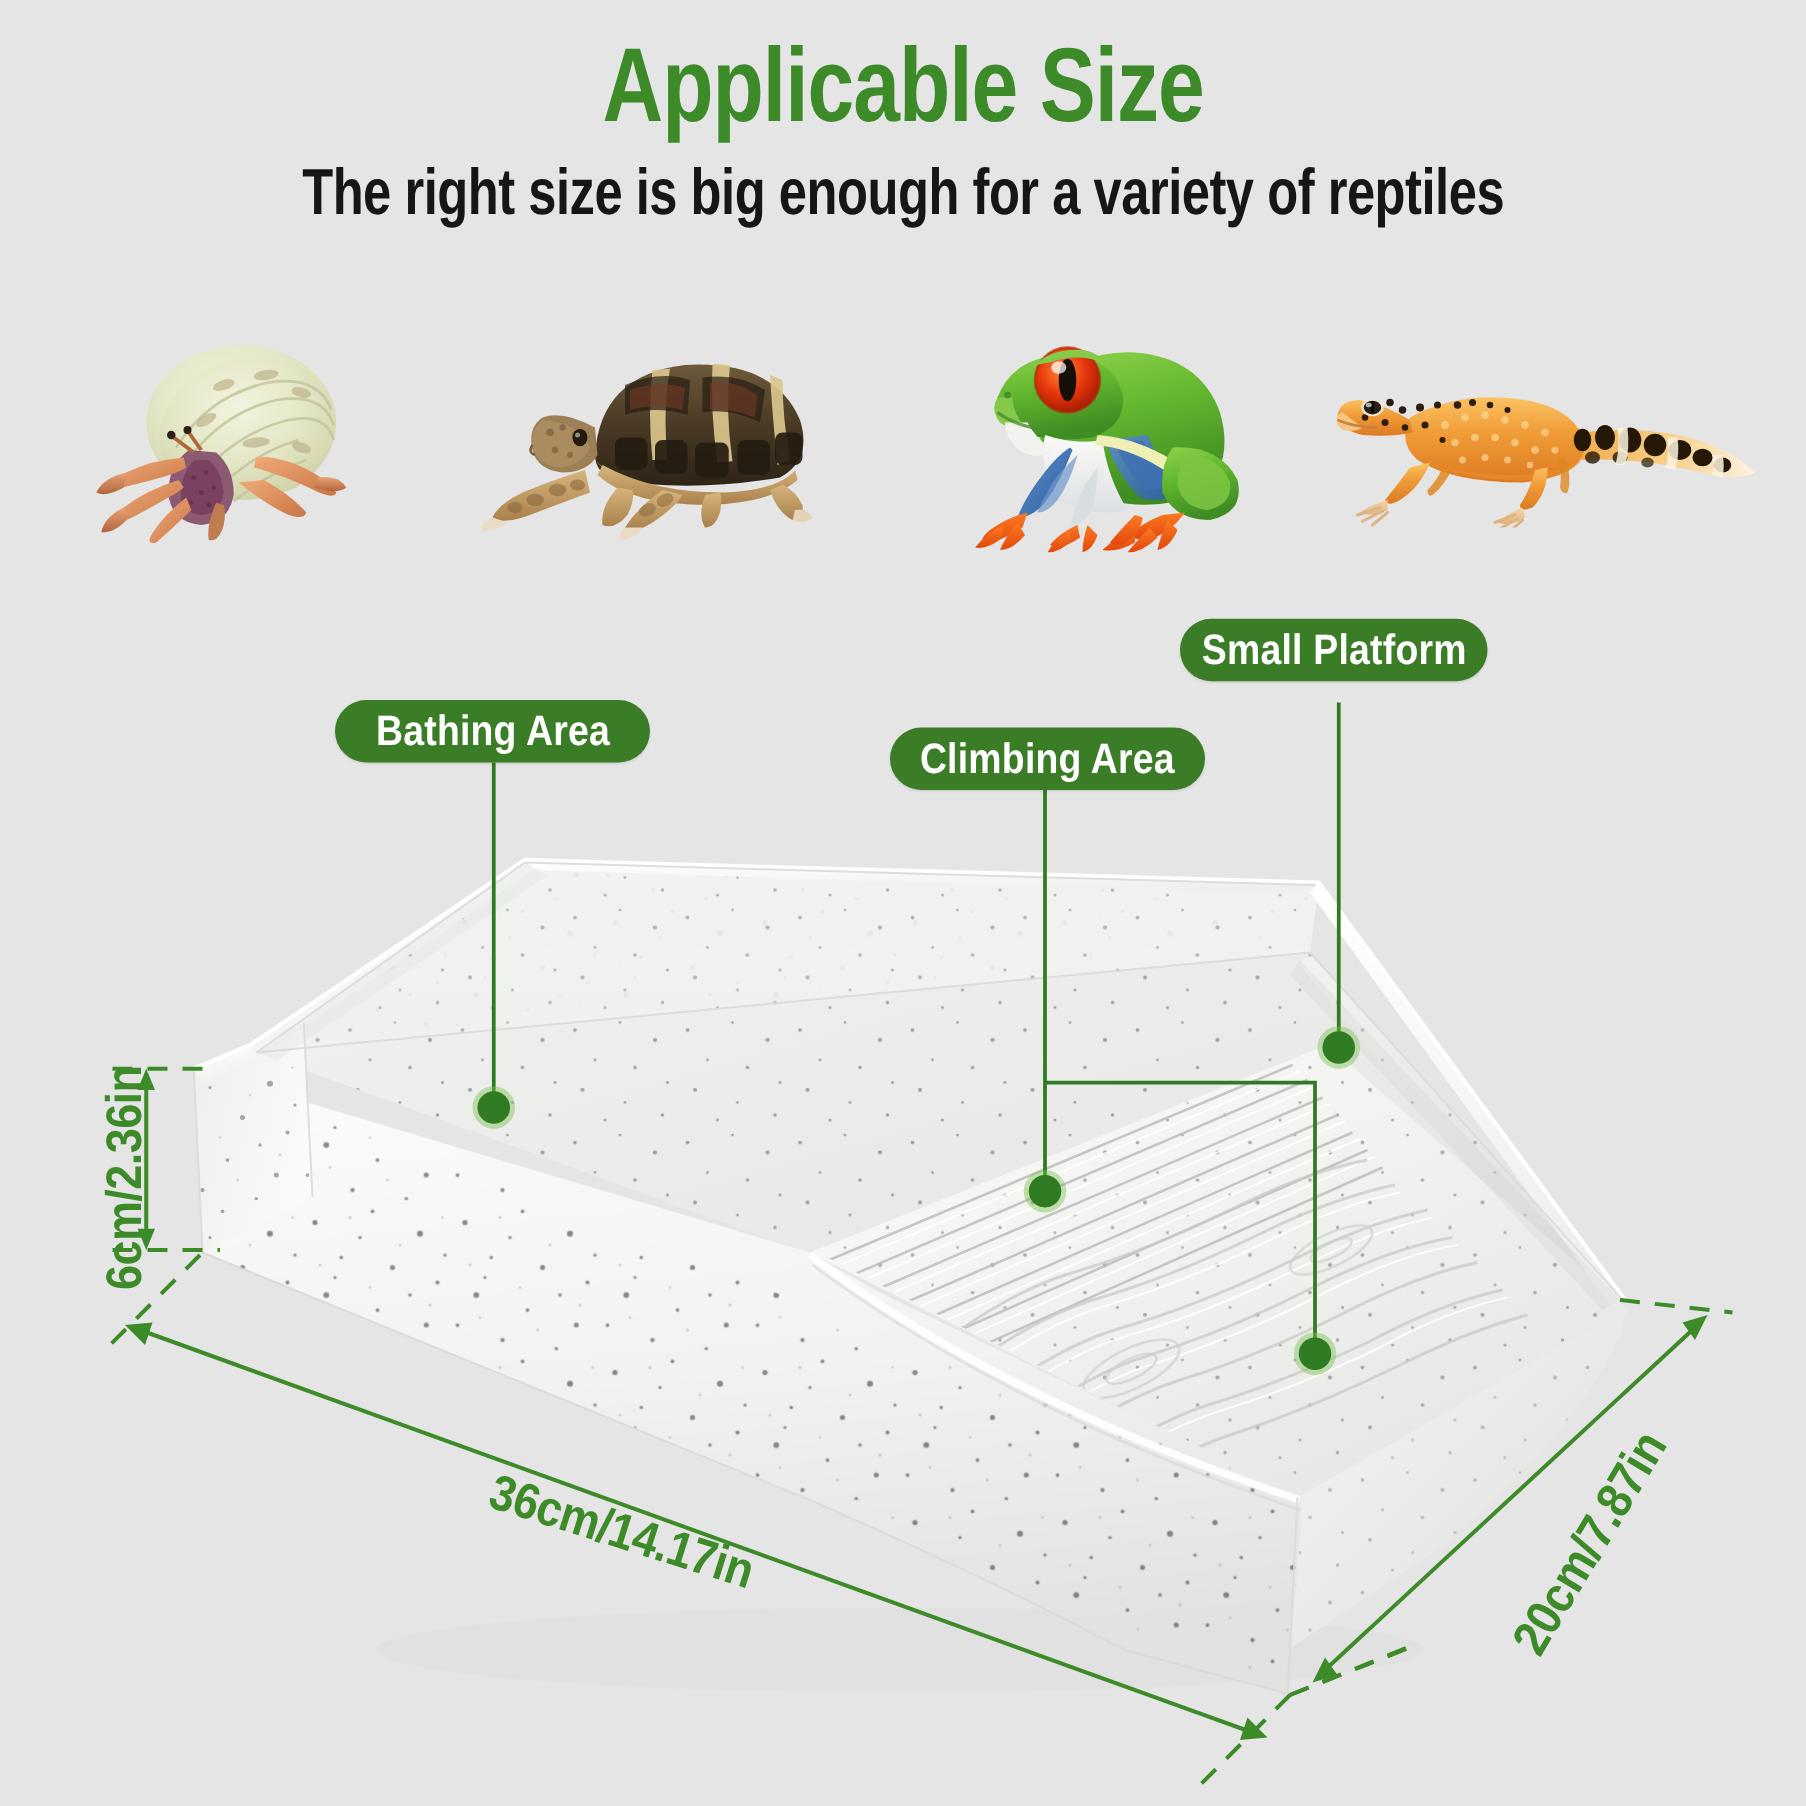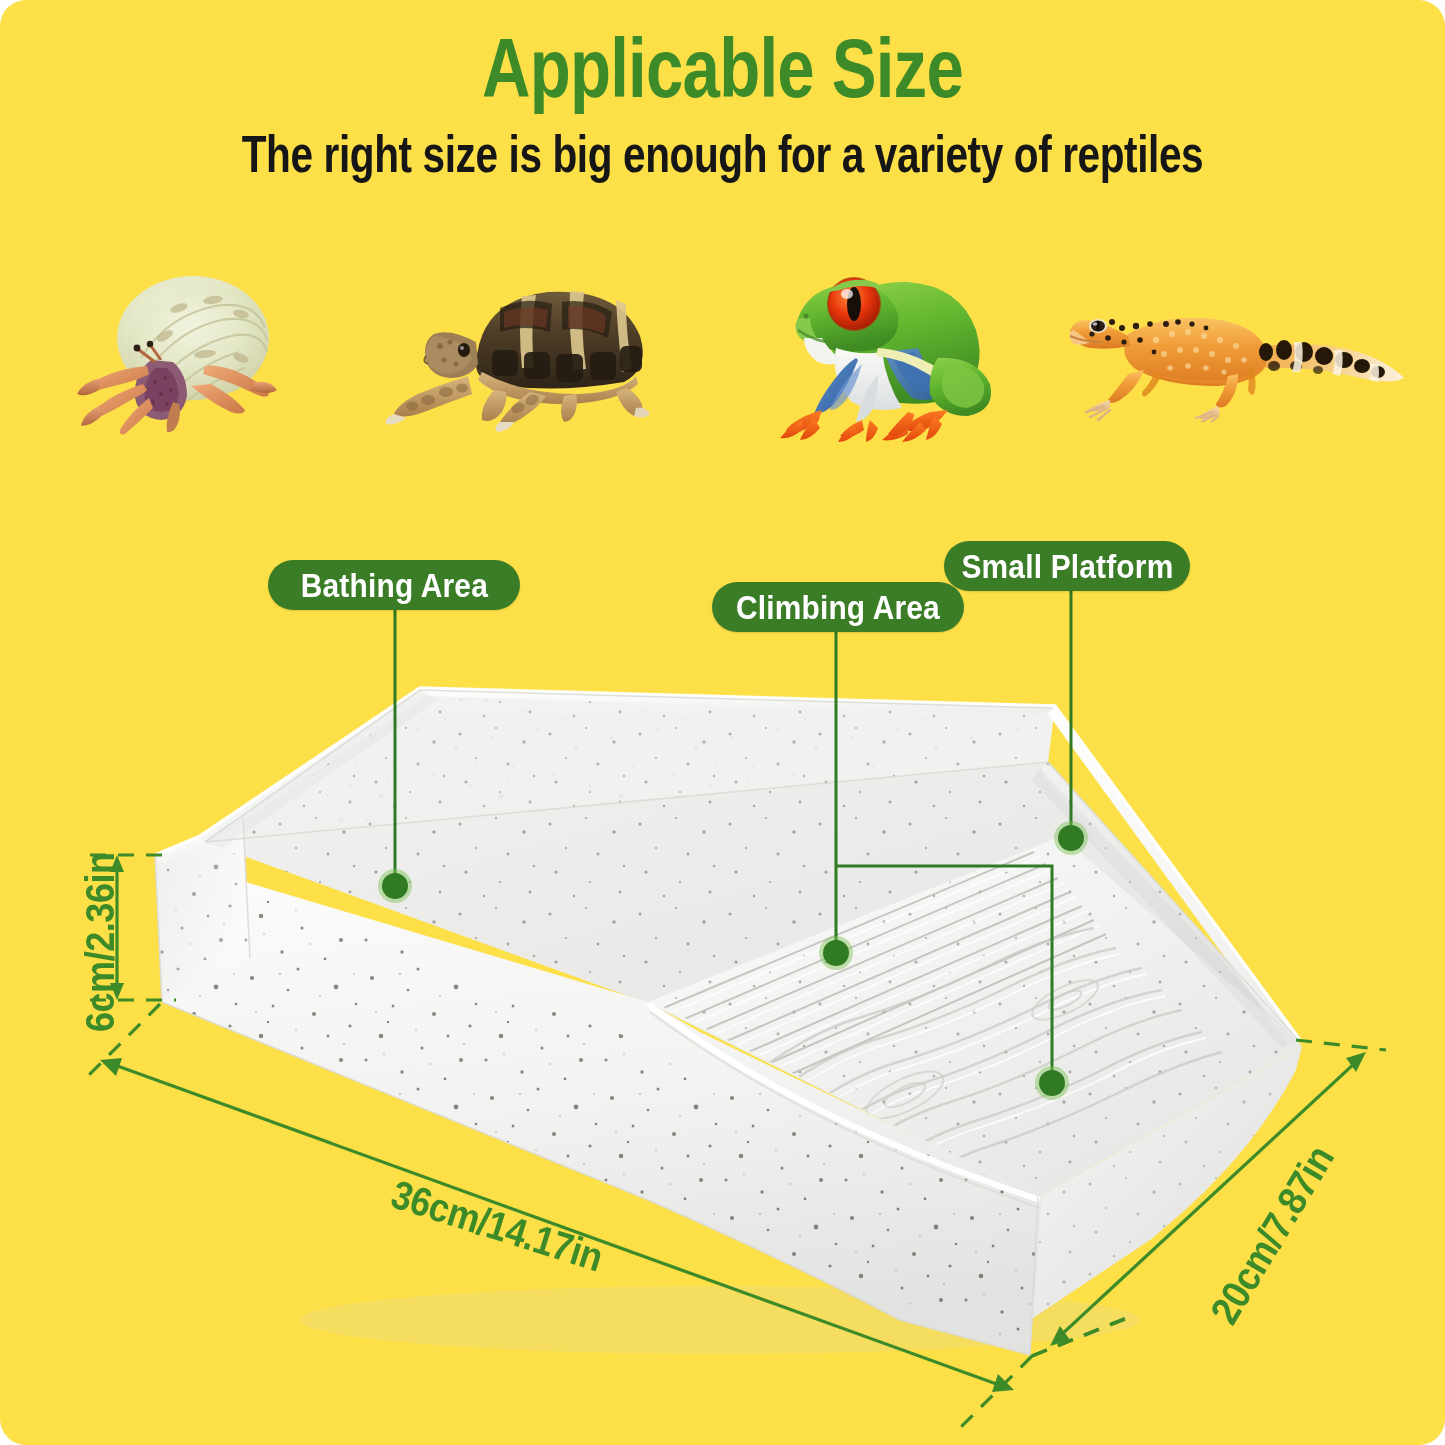--- a/index.html
+++ b/index.html
@@ -4,21 +4,21 @@
 <title>Applicable Size</title>
 <style>
   html,body{margin:0;padding:0;}
   body{
     width:1445px;height:1445px;
     background:#ffffff;
     font-family:"Liberation Sans","DejaVu Sans",sans-serif;
     overflow:hidden;
     position:relative;
   }
-  #stage{position:absolute;left:0;top:0;width:1445px;height:1445px;overflow:hidden;background:#fde047;border-radius:26px;}
+  #stage{position:absolute;left:0;top:0;width:1445px;height:1445px;overflow:hidden;background:#e5e5e5;}
 
   
   .title{
     position:absolute;left:0;top:22px;width:1445px;
     text-align:center;
     font-size:84px;line-height:92px;
     font-weight:bold;
     font-stretch:condensed;
     letter-spacing:-1px;
     color:#3d8a29;
@@ -665,21 +665,21 @@
   </svg>
 
   <div class="badge" style="left:712px;top:582px;width:252px;height:50px;">
     <span>Climbing Area</span>
   </div>
 
   <div class="badge" style="left:268px;top:560px;width:252px;height:50px;">
     <span>Bathing Area</span>
   </div>
 
-  <div class="badge" style="left:944px;top:541px;width:246px;height:50px;">
+  <div class="badge" style="left:944px;top:495px;width:246px;height:50px;">
     <span>Small Platform</span>
   </div>
 
   <div class="dim" id="dim-height" style="left:78px;top:1042px;">
     <span>6cm/2.36in</span>
   </div>
 
   <div class="dim" id="dim-width" style="left:388px;top:1168px;">
     <span>36cm/14.17in</span>
   </div>

